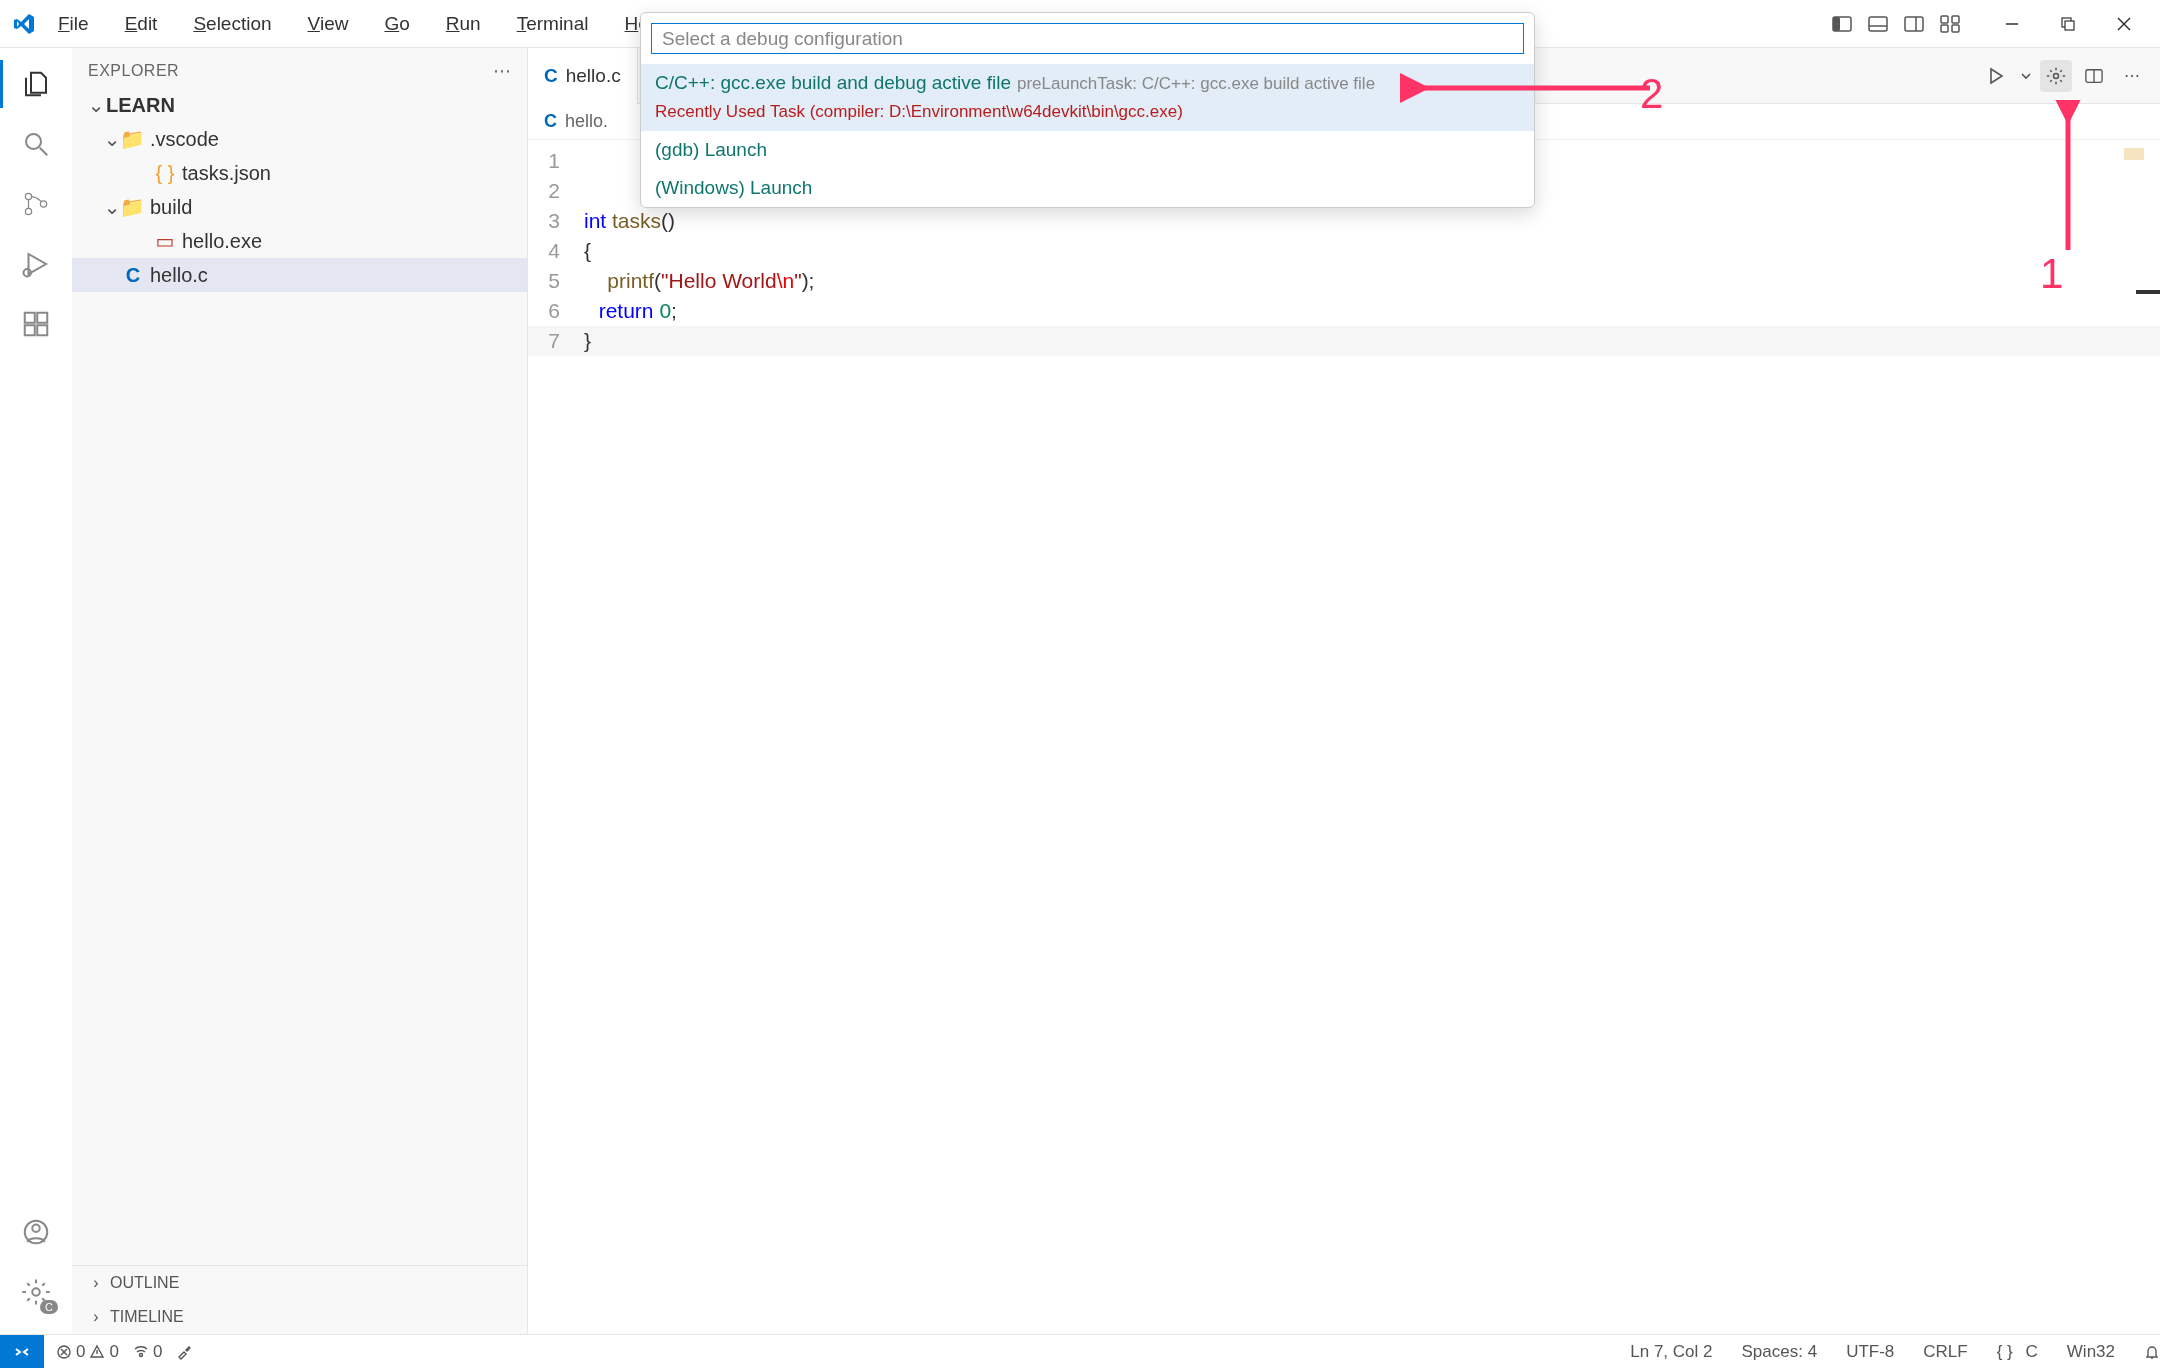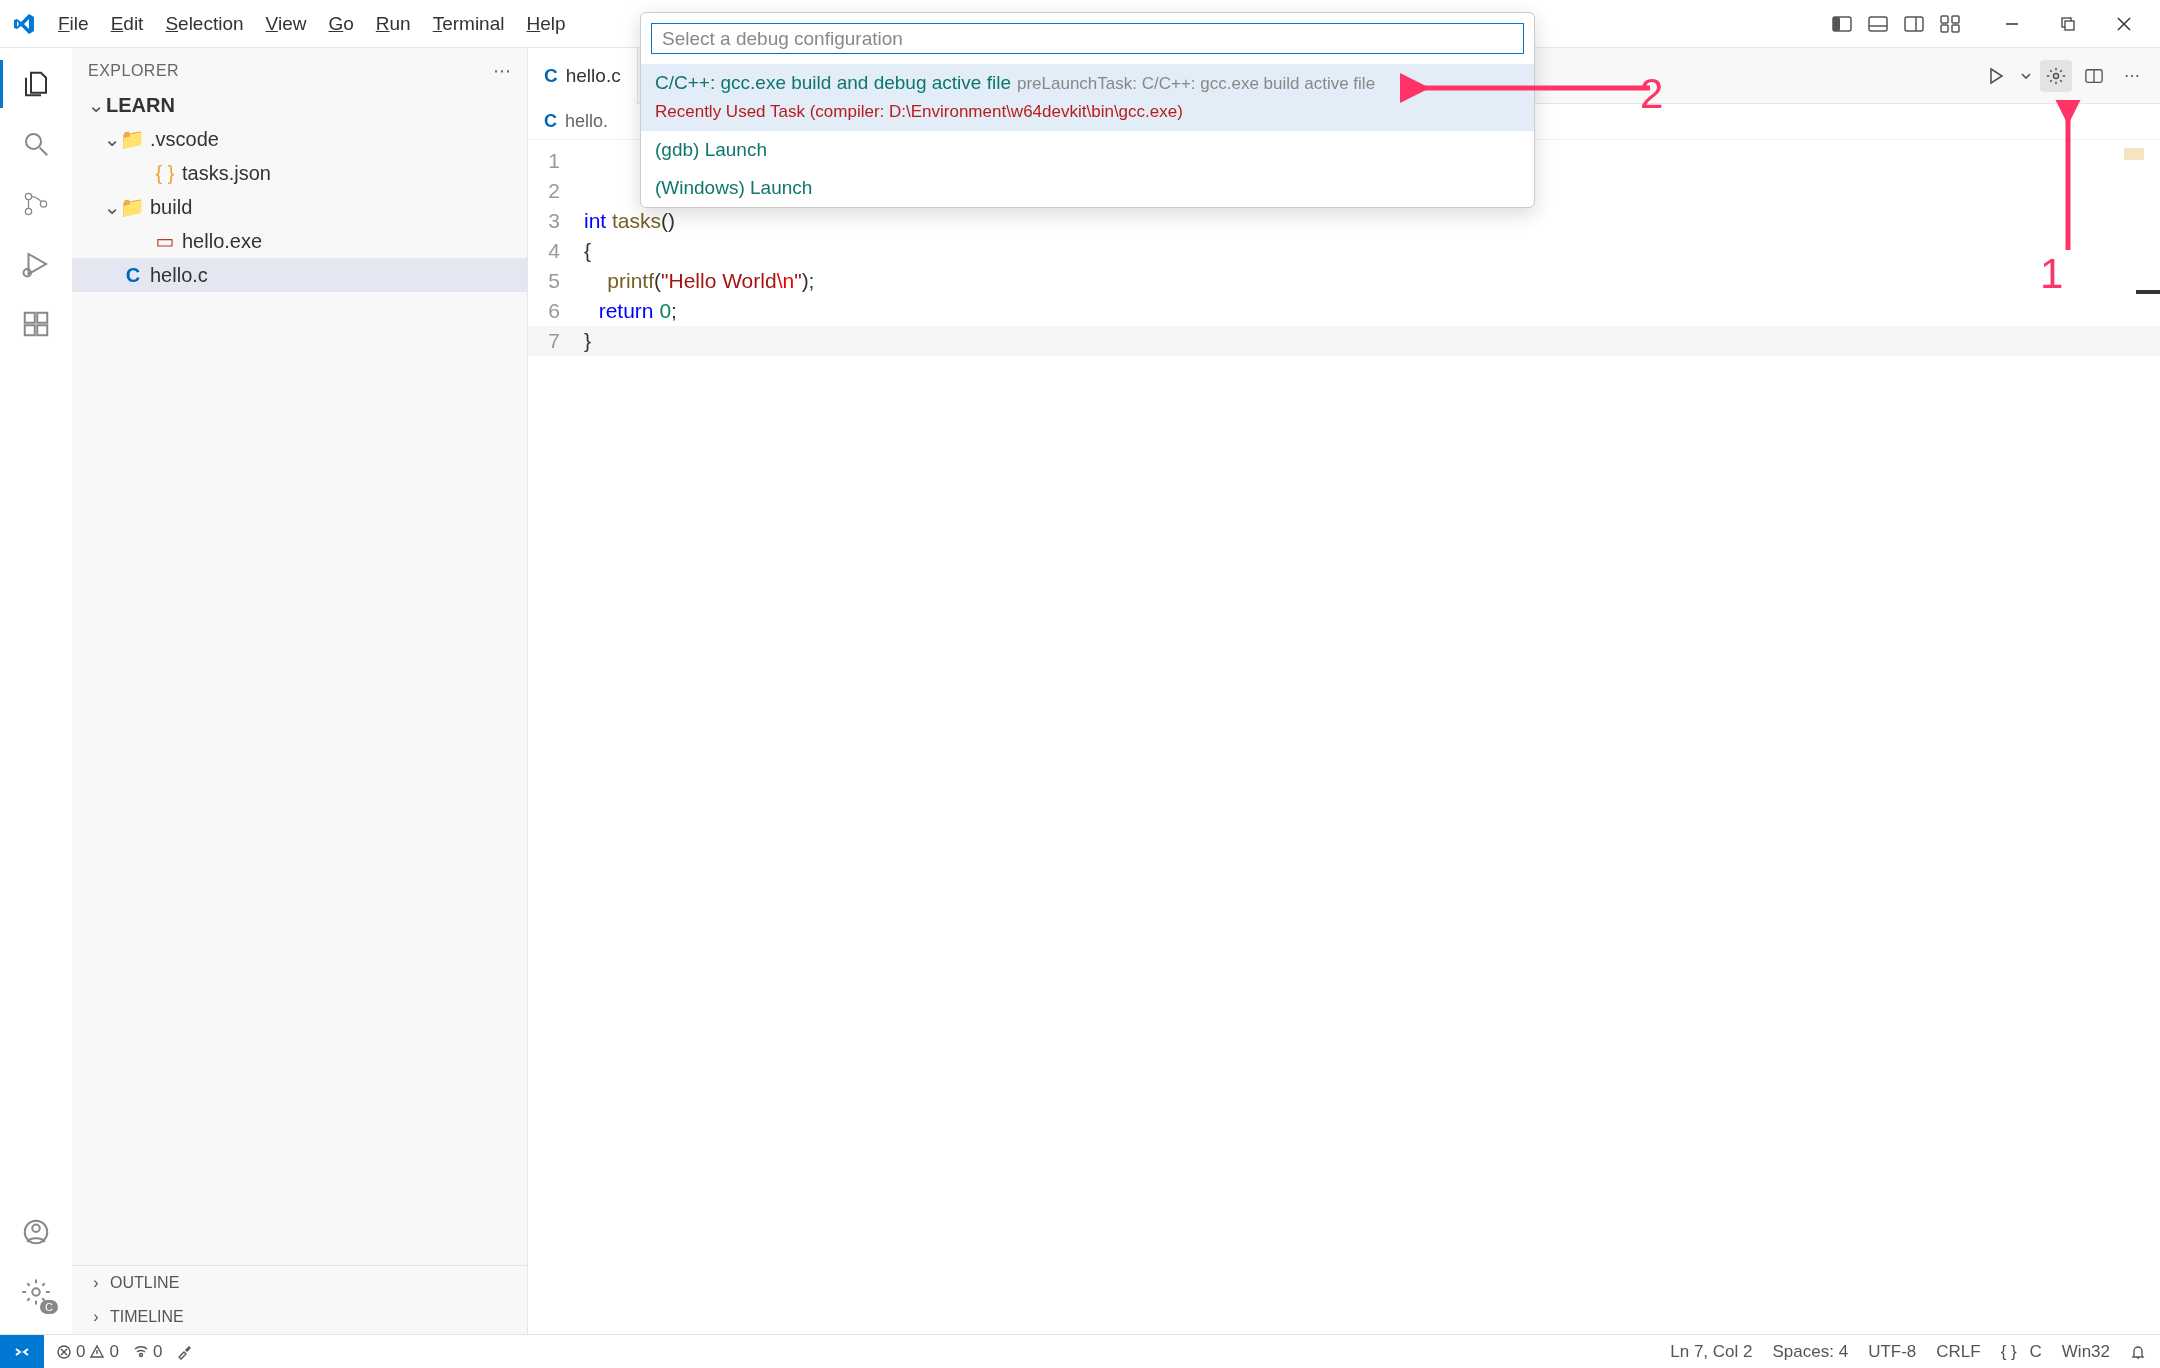--- a/index.html
+++ b/index.html
@@ -2,21 +2,21 @@
 <html><head>
 <meta charset="utf-8">
 <style>
 * { margin: 0; padding: 0; box-sizing: border-box; font-family: "Segoe UI", sans-serif; }
 body { width: 2160px; height: 1368px; transform-origin: top left; background: #fff; color: #333; overflow: hidden; position: relative; }
 
 
 .titlebar { height: 48px; display: flex; align-items: center; background: #fff; border-bottom: 1px solid #e5e5e5; }
 .logo { width: 48px; display: flex; align-items: center; justify-content: center; }
 .logo svg { width: 24px; height: 24px; }
-.menu { display: flex; gap: 2px; }
+.menu { display: flex; gap: 16px; }
 .menu-item { padding: 6px 10px; font-size: 19px; color: #333; cursor: pointer; }
 .menu-item .mnemonic { text-decoration: underline; }
 .title-right { margin-left: auto; display: flex; align-items: center; gap: 8px; padding-right: 8px; }
 .layout-btn { width: 28px; height: 28px; display: flex; align-items: center; justify-content: center; color: #555; }
 .win-controls { display: flex; margin-left: 12px; }
 .win-btn { width: 56px; height: 48px; display: flex; align-items: center; justify-content: center; color: #333; }
 
 
 .activitybar { position: absolute; left: 0; top: 48px; bottom: 34px; width: 72px; background: #fff; display: flex; flex-direction: column; align-items: center; padding-top: 12px; }
 .act-item { width: 48px; height: 48px; display: flex; align-items: center; justify-content: center; margin-bottom: 12px; color: #888; position: relative; }
@@ -74,21 +74,21 @@
 .pal-item { padding: 6px 14px; font-size: 19px; cursor: pointer; line-height: 26px; }
 .pal-item.selected { background: #0078d41a; background: #e2edf7; }
 .pal-item .main { color: #0f766e; }
 .pal-item .hint { color: #888; font-size: 17px; margin-left: 6px; }
 .pal-item .sub { color: #b91c1c; font-size: 17px; margin-top: 2px; }
 
 
 .statusbar { position: absolute; left: 0; right: 0; bottom: 0; height: 34px; background: #fff; border-top: 1px solid #e5e5e5; display: flex; align-items: center; font-size: 17px; color: #555; }
 .sb-remote { width: 44px; height: 34px; background: #0078d4; display: flex; align-items: center; justify-content: center; color: #fff; }
 .sb-left { display: flex; align-items: center; gap: 14px; padding-left: 12px; }
-.sb-right { margin-left: auto; display: flex; align-items: center; gap: 20px; padding-right: 14px; }
+.sb-right { margin-left: auto; display: flex; align-items: center; gap: 29px; }
 .sb-seg { display: flex; align-items: center; gap: 4px; }
 
 
 .anno-arrow { position: absolute; z-index: 100; pointer-events: none; }
 .anno-text { position: absolute; z-index: 101; color: #ff3366; font-size: 42px; font-weight: 400; pointer-events: none; }
 
 
 .folder-icon { color: #b88b3d; }
 .folder-vs { color: #3794ff; }
 .json-icon { color: #f0a030; }

